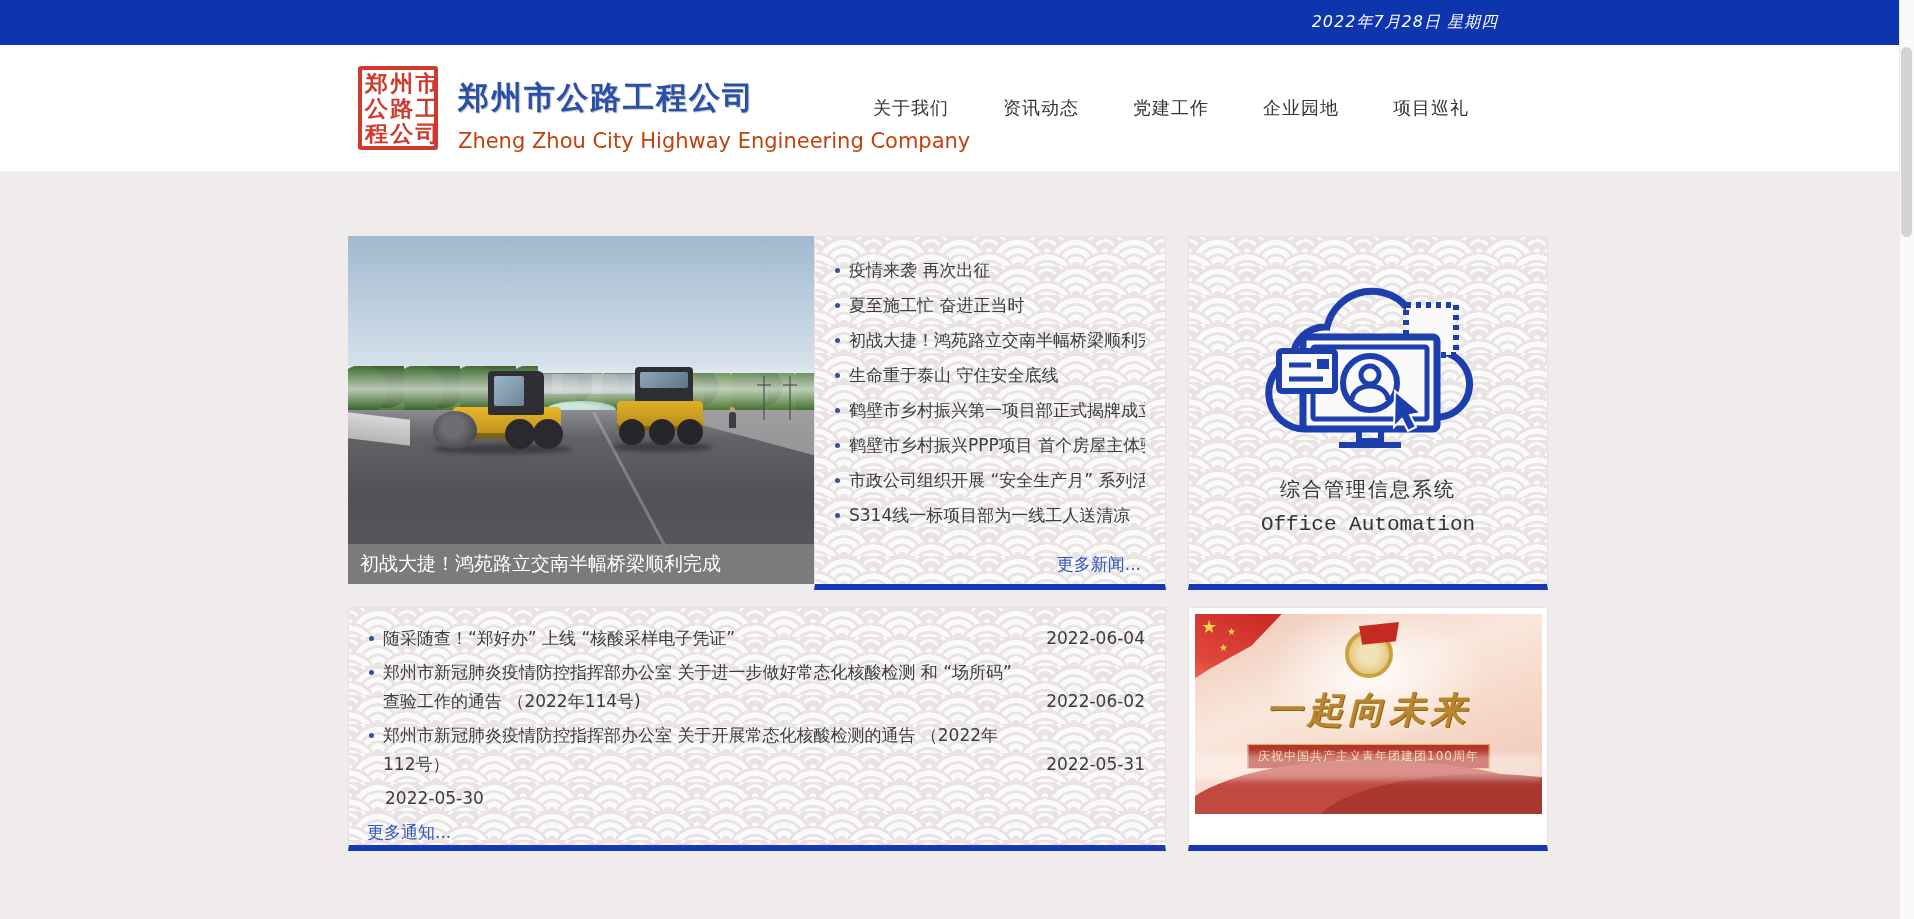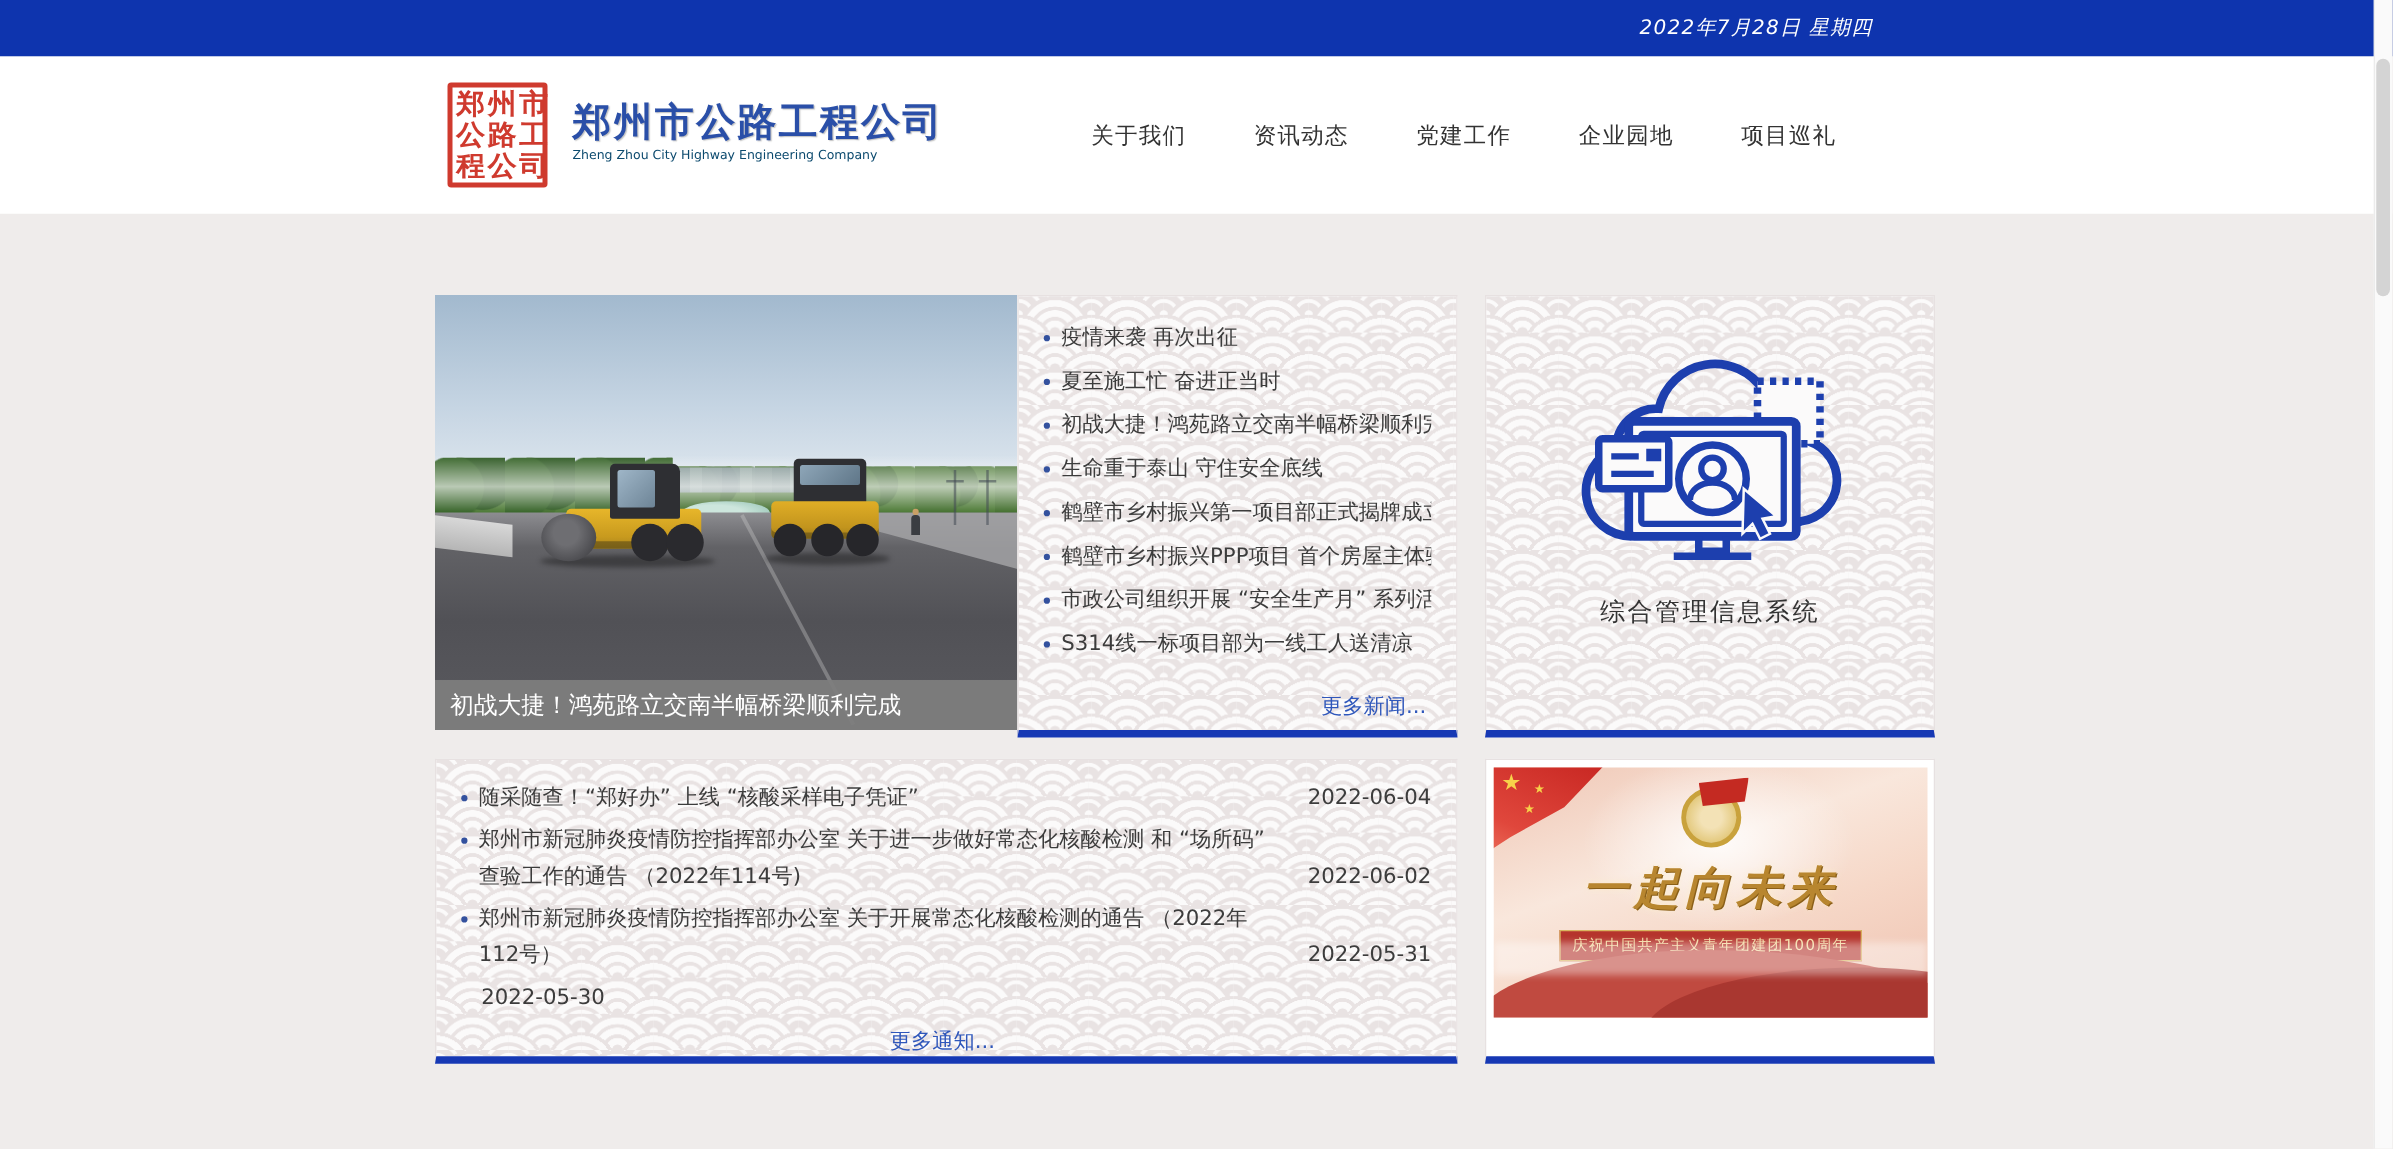--- a/index.html
+++ b/index.html
@@ -10,21 +10,21 @@
   .topbar { position:absolute; left:0; top:0; width:1914px; height:45px; background:#0e34ae; z-index:5; }
   .topbar-date { position:absolute; right:416px; top:12px; color:#ffffff; font-size:16px; letter-spacing:1px;font-style:italic; }
 
   
   .header { position:absolute; left:0; top:45px; width:1914px; height:126px; background:#ffffff; z-index:4; }
   .logo { position:absolute; left:358px; top:21px; width:80px; height:84px; border:4px solid #cf3a2e; border-radius:3px;
           display:flex; flex-direction:column; justify-content:center; padding:2px 3px; }
   .logo-line { color:#cf3a2e; font-weight:bold; font-size:22px; line-height:25px; letter-spacing:2px; white-space:nowrap; transform:scaleX(1.05); transform-origin:left; }
   .brand { position:absolute; left:458px; top:32px; }
   .brand-cn { font-size:31px; font-weight:bold; color:#2a4fa8; letter-spacing:2px; text-shadow:1px 1px 1px rgba(0,0,0,.25); }
-  .brand-en { font-size:10px; color:#0c4a6e; }
+  .brand-en { margin-top:10px; font-size:21px; color:#c2410c; }
   .nav { position:absolute; left:873px; top:0; height:126px; display:flex; align-items:center; gap:54px; }
   .nav-item { font-size:18px; color:#333333; cursor:pointer; white-space:nowrap; letter-spacing:1px; }
 
   
   .pattern {
     background-color:#fbfafa;
     background-image:
       radial-gradient(circle at 100% 150%, #fbfafa 24%, #e9e3e3 25%, #e9e3e3 28%, #fbfafa 29%, #fbfafa 36%, #e9e3e3 36%, #e9e3e3 40%, transparent 40%, transparent),
       radial-gradient(circle at 0 150%, #fbfafa 24%, #e9e3e3 25%, #e9e3e3 28%, #fbfafa 29%, #fbfafa 36%, #e9e3e3 36%, #e9e3e3 40%, transparent 40%, transparent),
       radial-gradient(circle at 50% 100%, #e9e3e3 10%, #fbfafa 11%, #fbfafa 23%, #e9e3e3 24%, #e9e3e3 30%, #fbfafa 31%, #fbfafa 43%, #e9e3e3 44%, #e9e3e3 50%, #fbfafa 51%, #fbfafa 63%, #e9e3e3 64%, #e9e3e3 71%, transparent 71%, transparent),
@@ -101,21 +101,21 @@
   .oa-icon { margin-top:30px; }
   .oa-cn { font-size:20px; color:#333333; letter-spacing:2px; margin-top:8px; }
   .oa-en { font-size:21px; color:#333333; margin-top:10px; }
 
   
   .notice-panel { left:348px; top:607px; width:818px; height:244px; padding:16px 20px 0 18px; }
   .notice-item { display:flex; align-items:flex-end; font-size:17px; color:#3c3c3c; line-height:29px; margin-bottom:5px; cursor:pointer; }
   .notice-text { flex:1; display:flex; align-items:flex-start; }
   .notice-text .bullet { margin-top:12px; }
   .notice-date { flex:none; margin-left:18px; color:#3c3c3c; }
-  .notice-more { text-align:center; margin-top:8px; padding-right:4px; }
+  .notice-more { text-align:left; margin-top:8px; padding-right:4px; }
 
   .video-panel { left:1188px; top:607px; width:360px; height:244px; background:#ffffff; }
   .video-img { position:absolute; left:6px; top:6px; width:347px; height:200px; overflow:hidden; cursor:pointer;
                background:linear-gradient(160deg,#efc6b4 0%,#f9e7dc 38%,#f6d8c8 62%,#eec0ae 100%); }
   .v-glow { position:absolute; left:70px; top:-10px; width:220px; height:140px; background:radial-gradient(ellipse,rgba(255,255,255,.85),rgba(255,255,255,0) 70%); }
   .v-flag { position:absolute; left:-18px; top:-16px; width:120px; height:92px; background:linear-gradient(205deg,#c21f1c,#e0473c 70%,#ef7a64);
             clip-path:polygon(0 0,100% 0,62% 52%,26% 78%,0 100%); }
   .v-star { position:absolute; color:#f7d24a; }
   .vs1 { left:6px; top:2px; font-size:18px; } .vs2 { left:32px; top:12px; font-size:10px; } .vs3 { left:24px; top:28px; font-size:10px; }
   .v-emblem { position:absolute; left:150px; top:16px; width:48px; height:48px; border:4px solid #c9a23c; border-radius:50%;
@@ -270,20 +270,21 @@
       <path d="M46 98 h22 M46 112 h34" stroke-width="5"></path>
       <rect x="74" y="92" width="12" height="10" fill="#1d3fae" stroke="none"></rect>
       <circle cx="127" cy="116" r="27" stroke-width="6"></circle>
       <circle cx="127" cy="108" r="9" stroke-width="5"></circle>
       <path d="M109 133 a18 14 0 0 1 36 0" stroke-width="5"></path>
       <path d="M152 124 l26 22 -11 2 6 12 -8 4 -6 -12 -8 8 z" fill="#1d3fae" stroke="#fbfafa" stroke-width="2"></path>
       <path d="M116 162 v12 h22 v-12 M96 178 h62" stroke-width="6"></path>
     </svg>
   </div>
   <div class="oa-cn">综合管理信息系统</div>
+  <div class="oa-en">Office Automation</div>
 </div>
 
 <div class="panel pattern notice-panel">
   <div>
 
       <div class="notice-item">
         <div class="notice-text">
           <span class="bullet"></span>
           <span>随采随查！“郑好办” 上线 “核酸采样电子凭证”</span>
         </div>

